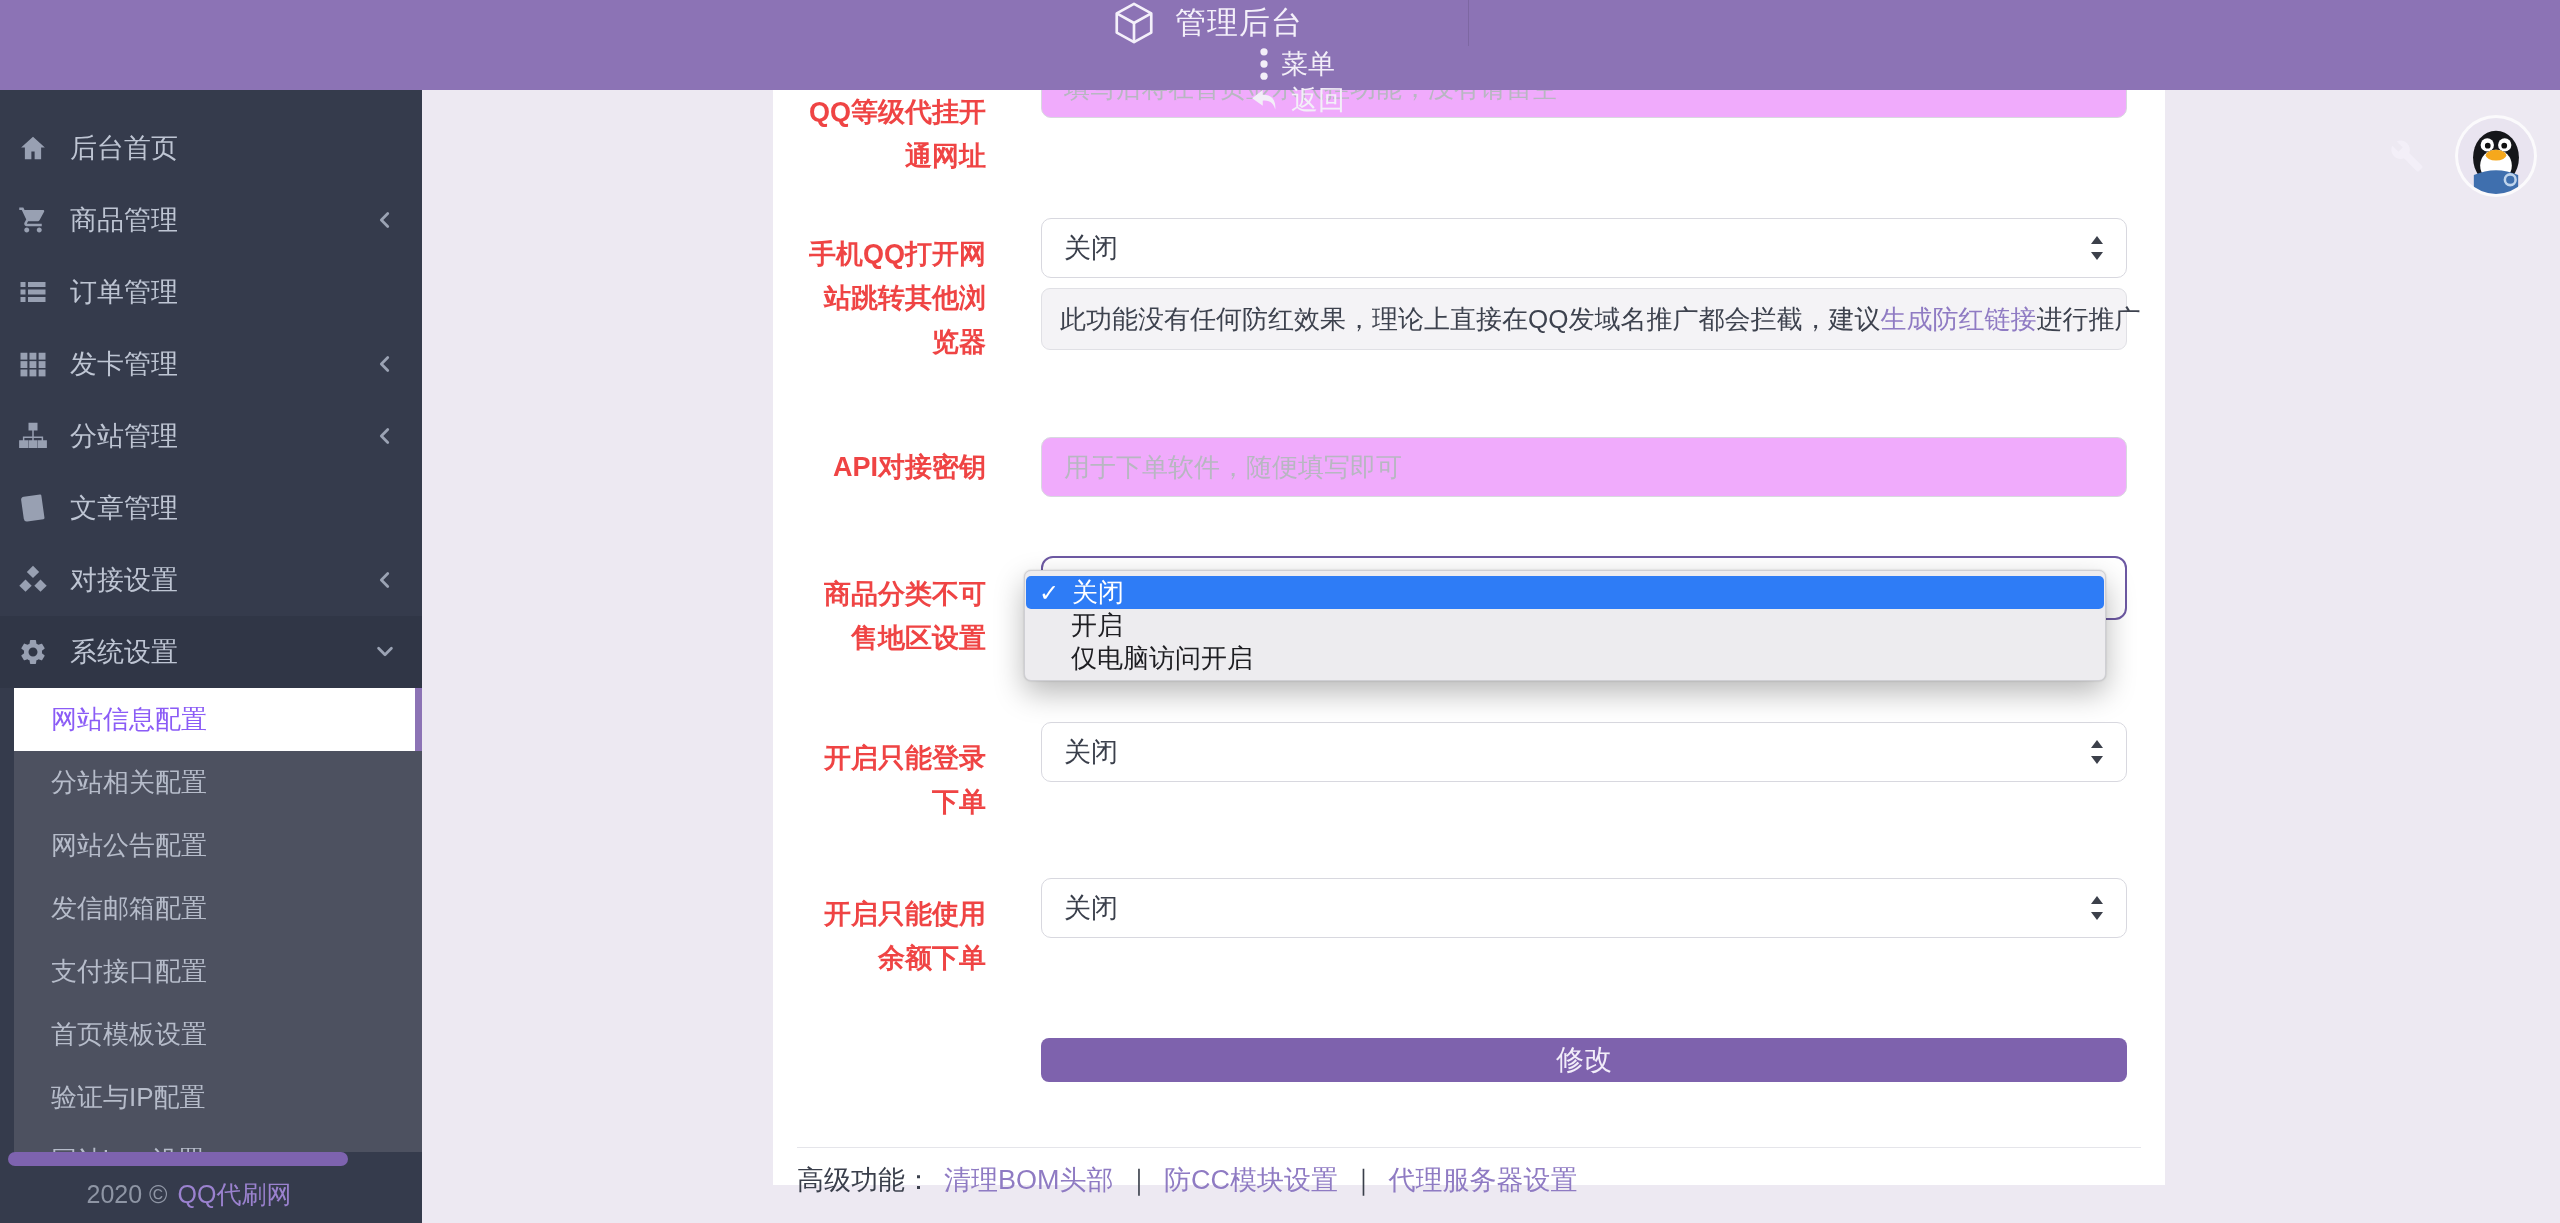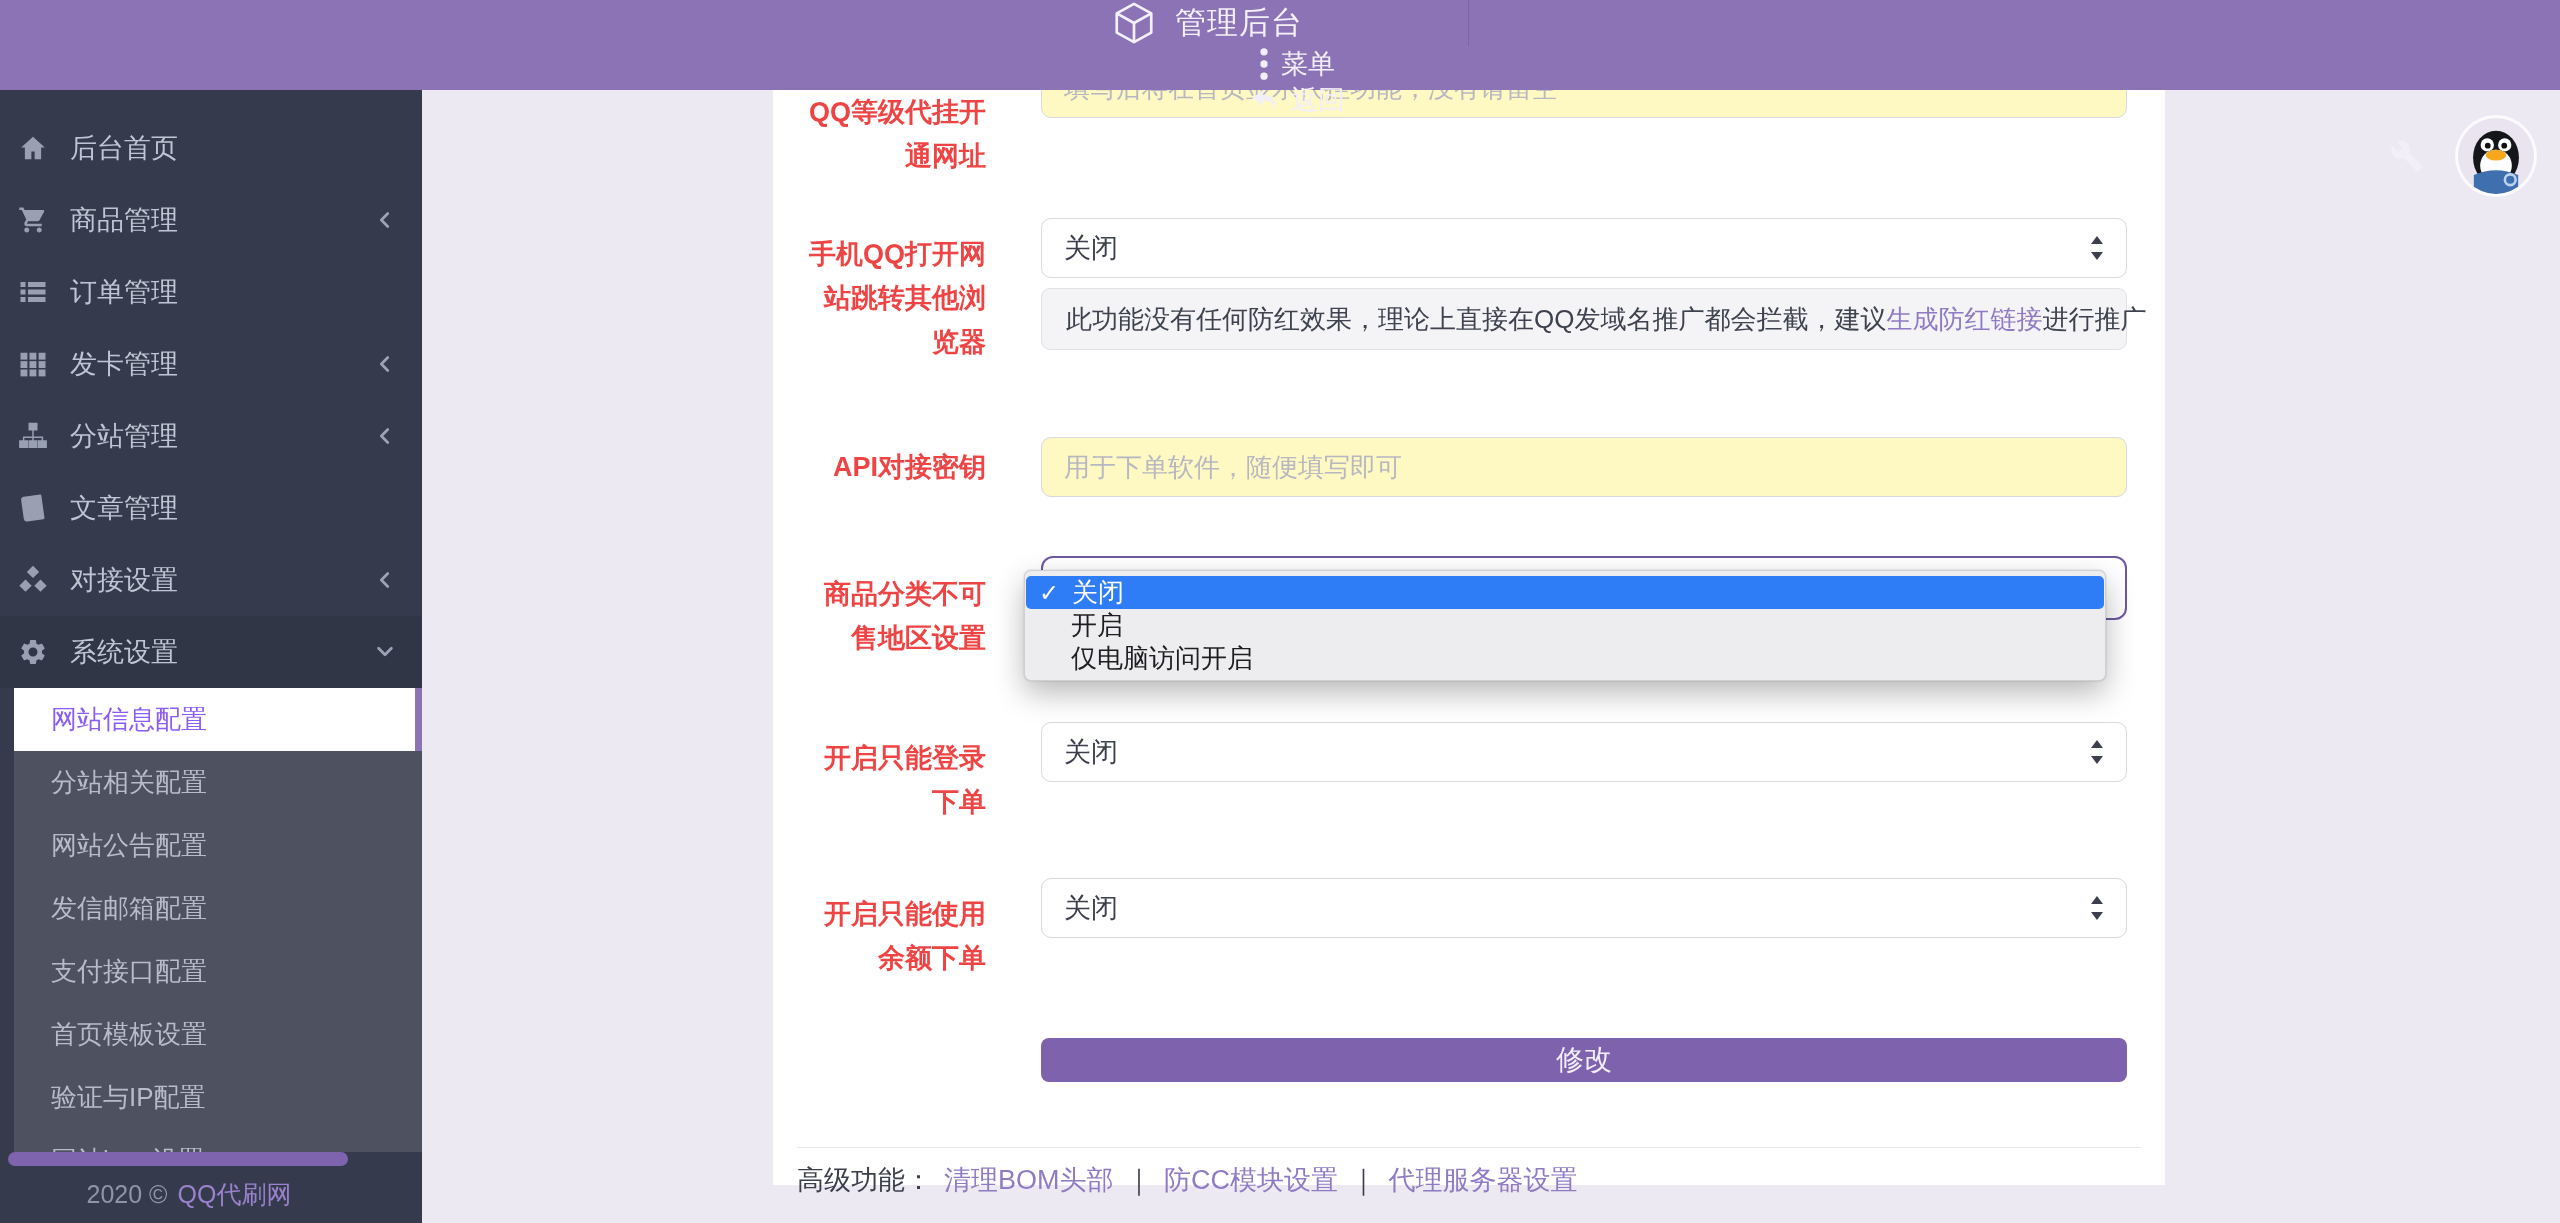--- a/index.html
+++ b/index.html
@@ -38,31 +38,31 @@
                align-items:center;justify-content:center;gap:10px;font-size:25px;color:#8E95A4;}
   .side-footer .site-link{color:#9B82CF;cursor:pointer;}
 
   
   .main{position:absolute;left:378px;top:0;width:2182px;height:1223px;background:#EDE9F2;}
   .card{position:absolute;left:395px;top:40px;width:1392px;height:1145px;background:#FFFFFF;}
 
   .flabel{position:absolute;left:7px;width:206px;text-align:right;font-weight:700;
           font-size:27px;line-height:44px;color:#ef4444;white-space:pre-line;}
   .tinput{position:absolute;left:268px;width:1086px;height:60px;box-sizing:border-box;
-          border:1.5px solid #D8D8DF;border-radius:10px;background:#fef9c3;padding:0 22px;
+          border:1.5px solid #D8D8DF;border-radius:10px;background:#f0abfc;padding:0 22px;
           font-size:26px;color:#3A3F4B;font-family:inherit;outline:none;}
   .tinput::placeholder{color:#B7B7C1;}
   .select{position:absolute;left:268px;width:1086px;height:60px;box-sizing:border-box;
           border:1.5px solid #D8D8DF;border-radius:10px;background:#fff;display:flex;
           align-items:center;padding-left:22px;font-size:27px;color:#3A3F4B;cursor:pointer;}
   .select .stepper{position:absolute;right:18px;top:50%;transform:translateY(-50%);display:flex;}
   .select.focused{height:64px;border:2.5px solid #6D59A3;border-radius:12px;}
   .helpbox{position:absolute;left:268px;width:1086px;height:62px;box-sizing:border-box;
            background:#F4F3F6;border:1px solid #E0E0E5;border-radius:9px;display:flex;
-           align-items:center;padding:0 24px;font-size:26px;color:#3D424E;white-space:nowrap;}
+           align-items:center;padding:0 18px;font-size:26px;color:#3D424E;white-space:nowrap;}
   .helpbox .hlink{color:#8F7BC3;cursor:pointer;}
 
   .dropdown{position:absolute;left:251px;top:530px;width:1082px;box-sizing:border-box;
             background:#EDECEF;border:1px solid #CFCFD4;border-radius:7px;padding:5px 0;
             box-shadow:0 12px 30px rgba(0,0,0,.28),0 0 2px rgba(0,0,0,.2);z-index:5;}
   .opt{position:relative;height:33px;line-height:33px;font-size:26px;color:#1E1E22;
        padding-left:46px;cursor:pointer;}
   .opt.selected{background:#2E7CF6;color:#fff;margin:0 1px;border-radius:5px;}
   .opt .check{position:absolute;left:13px;top:0;font-size:24px;}
 

